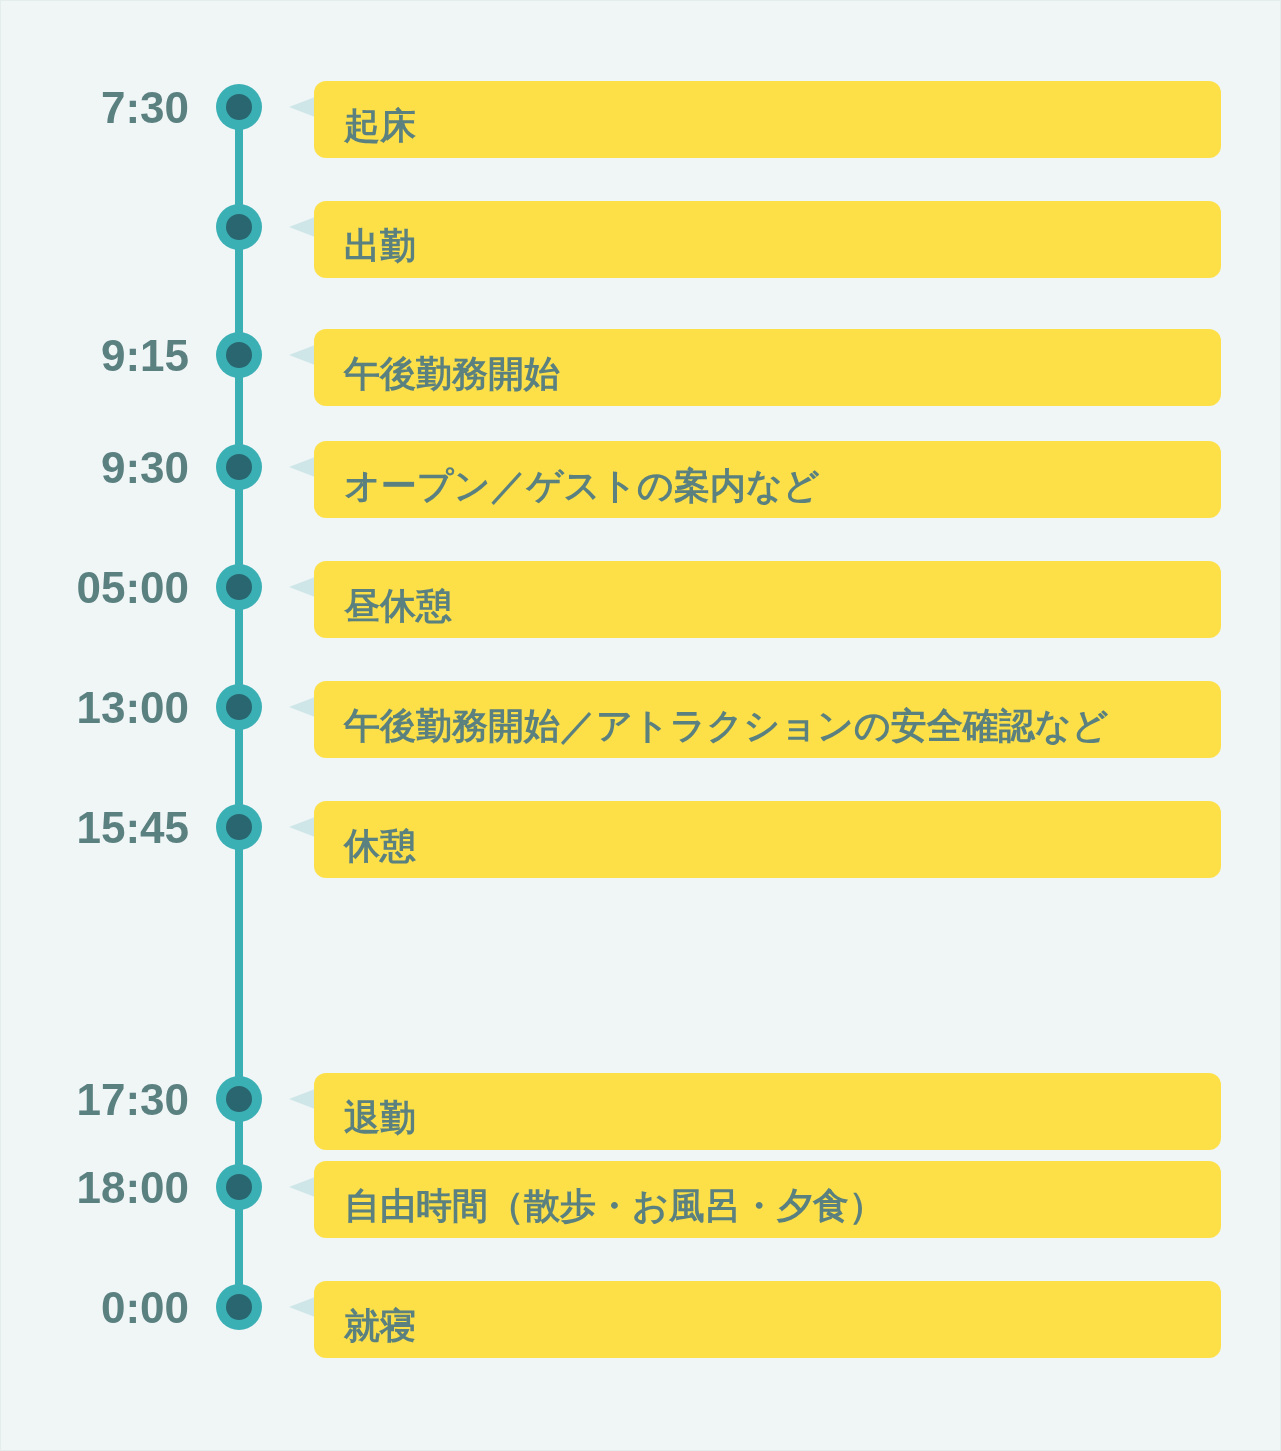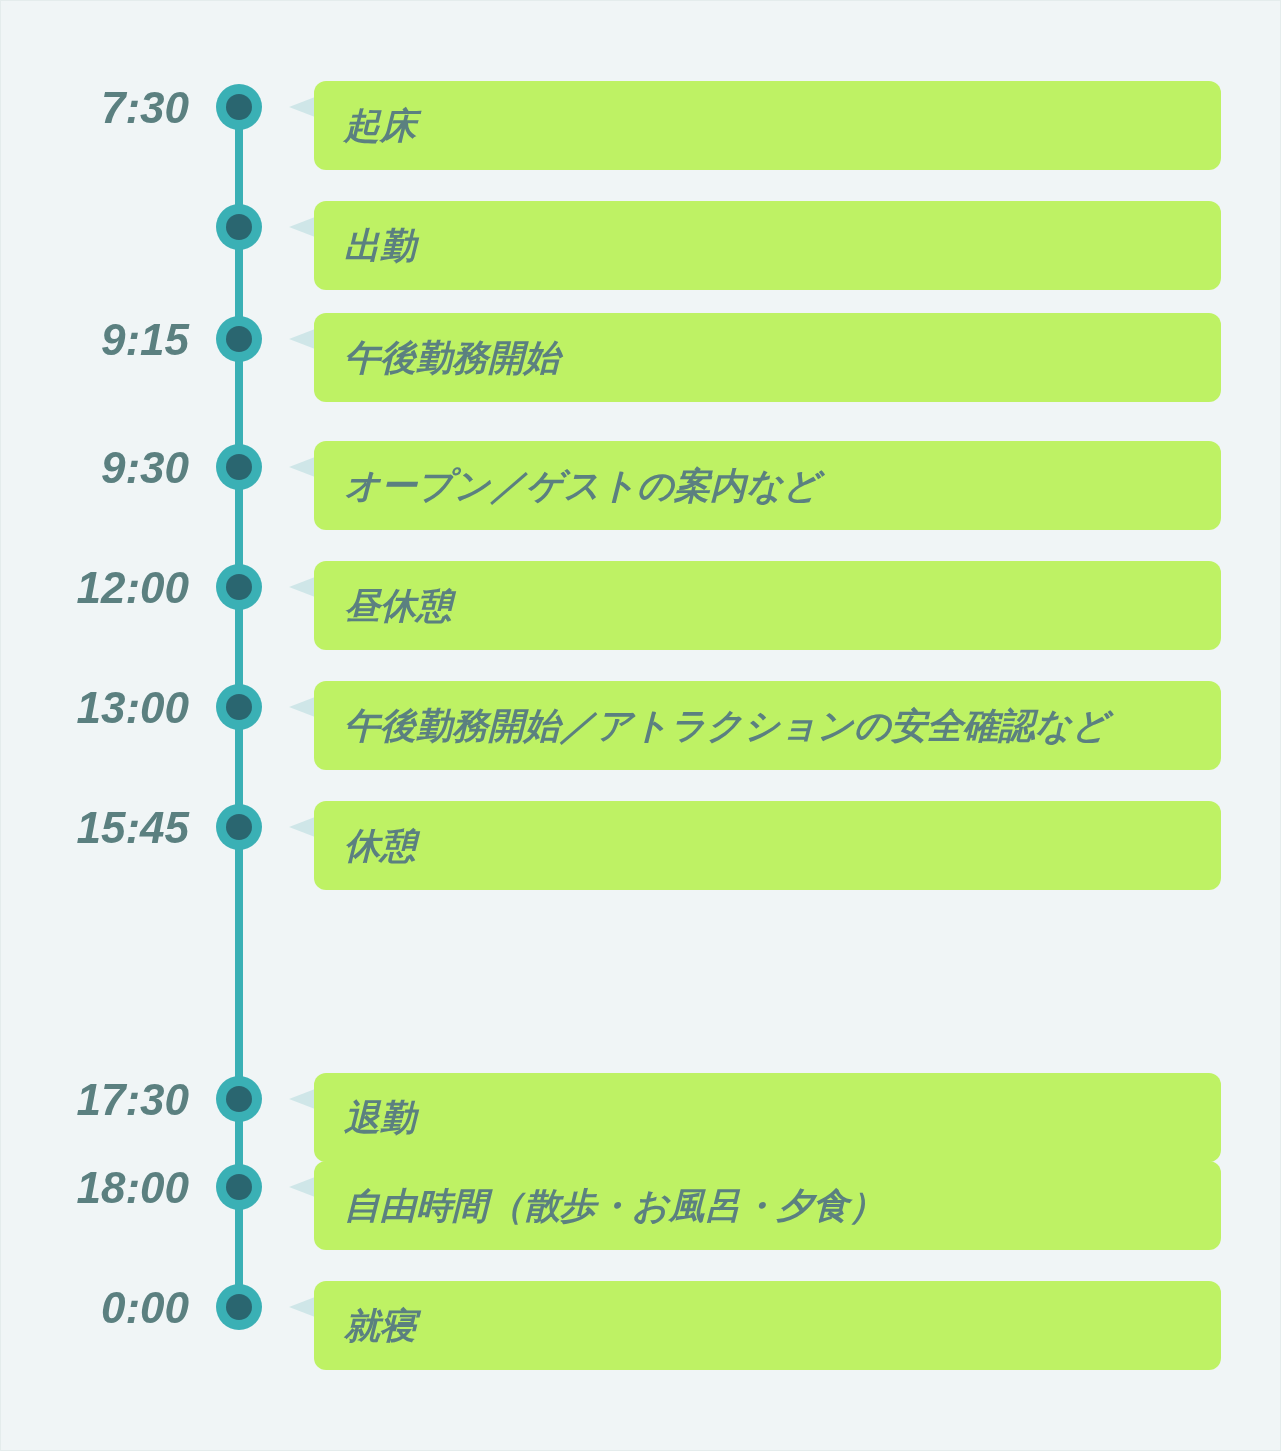--- a/index.html
+++ b/index.html
@@ -2,39 +2,39 @@
 <html><head>
 <meta charset="utf-8">
 <style>
   html, body { margin:0; padding:0; }
   body {
     width:1281px; height:1451px; background:#f0f5f6;
     position:relative; overflow:hidden;
     font-family:"DejaVu Sans","Liberation Sans",sans-serif;
     box-sizing:border-box; border:1px solid #e4ecec;
   }
-  .timeline { position:absolute; left:0; top:0; width:1281px; height:1451px;font-style:italic; }
+  .timeline { position:absolute; left:0; top:0; width:1281px; height:1451px; }
   .vline { position:absolute; left:234px; top:106px; width:8px; height:1200px; background:#3ab0b5; }
   .row { position:absolute; left:0; width:1281px; height:90px; }
   .time {
     position:absolute; right:1093px; top:2px; width:180px; text-align:right;
     font-family:"Liberation Sans",sans-serif; font-weight:bold; font-size:44px;
     color:#5b8080; line-height:50px;
   }
   .dot {
     position:absolute; left:215px; top:3px; width:46px; height:46px;
     border-radius:50%; background:#3ab0b5;
   }
   .dot-inner {
     position:absolute; left:10px; top:10px; width:26px; height:26px;
     border-radius:50%; background:#2a6670;
   }
   .bubble {
-    position:absolute; left:313px; top:0; width:907px; height:89px;
-    background:#bef264; border-radius:12px;
+    position:absolute; left:313px; top:0; width:907px; height:77px;
+    background:#fde047; border-radius:12px;
   }
   .arrow {
     position:absolute; left:288px; top:16px; width:0; height:0;
     border-top:10px solid transparent; border-bottom:10px solid transparent;
     border-right:26px solid #cfe6e8;
   }
   .label {
     position:absolute; left:30px; top:0; height:90px; line-height:90px;
     font-size:36px; font-weight:bold; color:#5b8080; white-space:nowrap;
   }
@@ -59,21 +59,21 @@
   <div class="row" style="top:200px">
     <div class="dot">
         <div class="dot-inner"></div>
       </div>
     <div class="arrow"></div>
     <div class="bubble">
         <span class="label">出勤</span>
       </div>
   </div>
 
-  <div class="row" style="top:312px">
+  <div class="row" style="top:328px">
     <div class="time">9:15</div>
     <div class="dot">
         <div class="dot-inner"></div>
       </div>
     <div class="arrow"></div>
     <div class="bubble">
         <span class="label">午後勤務開始</span>
       </div>
   </div>
 
@@ -82,21 +82,21 @@
     <div class="dot">
         <div class="dot-inner"></div>
       </div>
     <div class="arrow"></div>
     <div class="bubble">
         <span class="label">オープン／ゲストの案内など</span>
       </div>
   </div>
 
   <div class="row" style="top:560px">
-    <div class="time">12:00</div>
+    <div class="time">05:00</div>
     <div class="dot">
         <div class="dot-inner"></div>
       </div>
     <div class="arrow"></div>
     <div class="bubble">
         <span class="label">昼休憩</span>
       </div>
   </div>
 
   <div class="row" style="top:680px">

